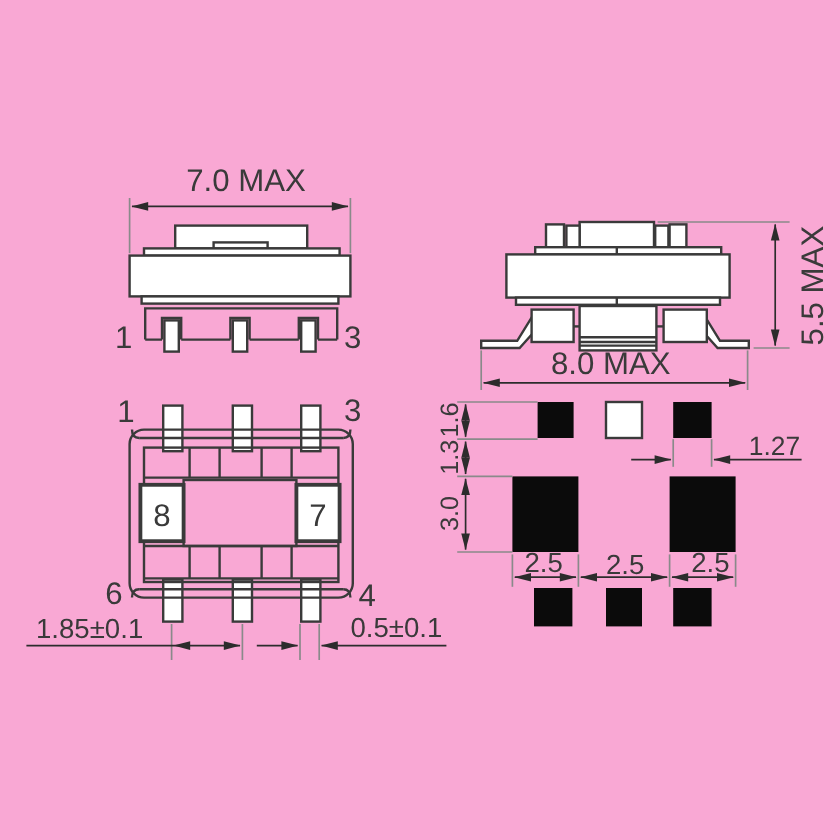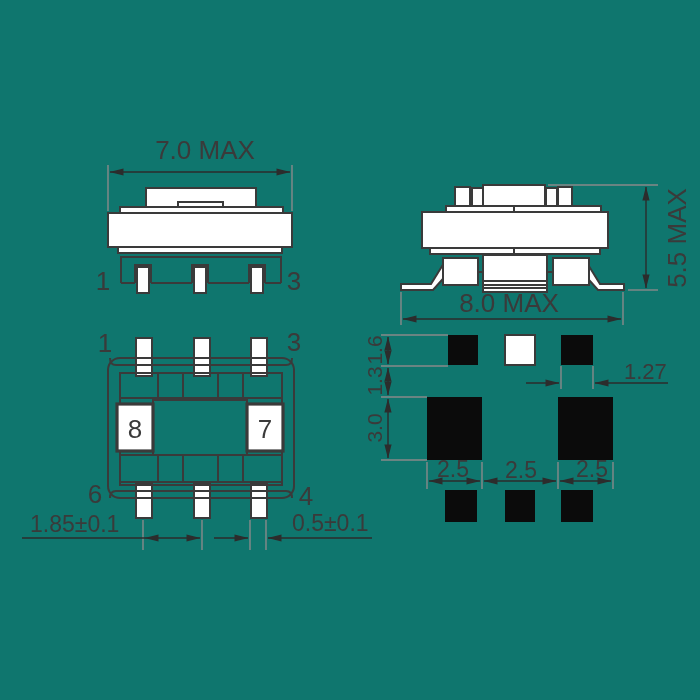--- a/index.html
+++ b/index.html
@@ -1,16 +1,16 @@
 <!DOCTYPE html>
 <html><head>
 <meta charset="utf-8">
 <style>
   html,body{margin:0;padding:0;background:#ffffff;}
-  .sheet{width:700px;height:700px;background:#0f766e;position:relative;overflow:hidden;}
+  .sheet{width:700px;height:700px;background:#f9a8d4;position:relative;overflow:hidden;}
   svg{display:block;}
   text{font-family:"Liberation Sans","DejaVu Sans",sans-serif;fill:#3a3a3a;}
   .part{stroke:#3a3a3a;stroke-width:2;fill:#ffffff;}
   .partline{stroke:#3a3a3a;stroke-width:2;fill:none;}
   .bold{stroke:#3a3a3a;stroke-width:3.2;fill:#ffffff;}
   .pad{fill:#0b0b0b;stroke:none;}
   .padhole{fill:#ffffff;stroke:#3a3a3a;stroke-width:2;}
   .dim{stroke:#2c2c2c;stroke-width:1.4;fill:none;}
   .ext{stroke:#8a8a8a;stroke-width:1.4;fill:none;}
   .t26{font-size:26px;}

